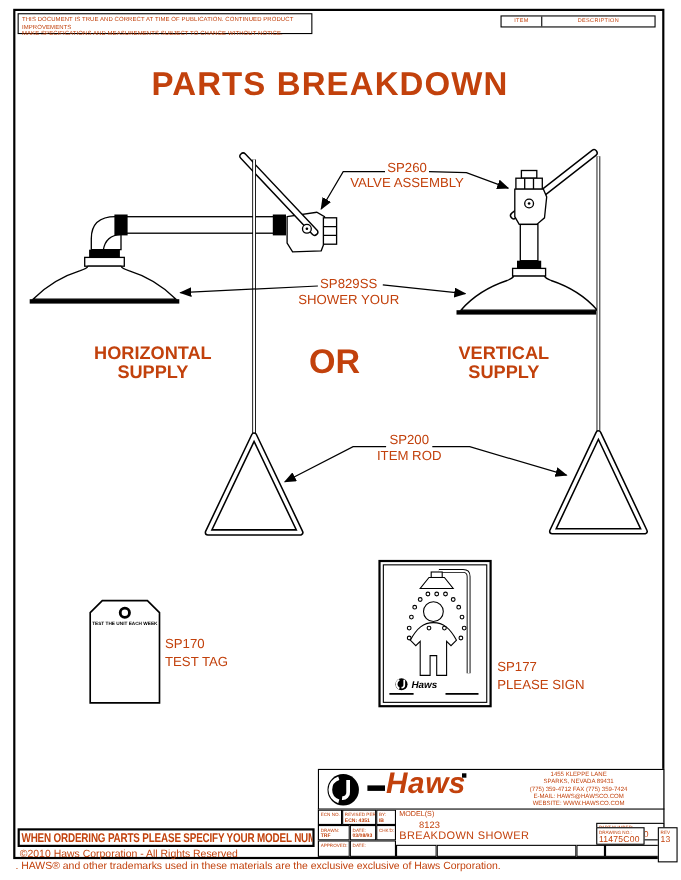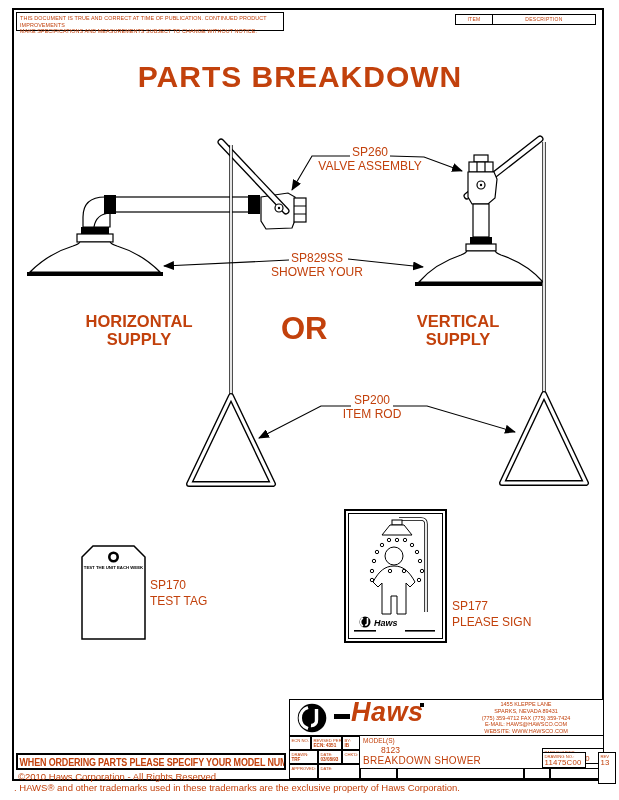--- a/index.html
+++ b/index.html
@@ -270,15 +270,15 @@
   </div>
   <div class="abs tb-cell" style="left:598px;top:752px;width:18px;height:32px;">
     <div class="tb-lab">REV</div>
     <div class="tb-num">13</div>
   </div>
 
   <div class="abs order-bar">
     <span>WHEN ORDERING PARTS PLEASE  SPECIFY YOUR MODEL NUMBER</span>
   </div>
   <div class="abs smalltext" style="left:18px;top:771px;">©2010 Haws Corporation - All Rights Reserved</div>
-  <div class="abs smalltext" style="left:14px;top:782px;">. HAWS® and other trademarks used in these trademarks are the exclusive property of Haws Corporation.</div>
+  <div class="abs smalltext" style="left:14px;top:782px;">. HAWS® and other trademarks used in these materials are the exclusive exclusive of Haws Corporation.</div>
 
 </div>
 
 </body></html>

